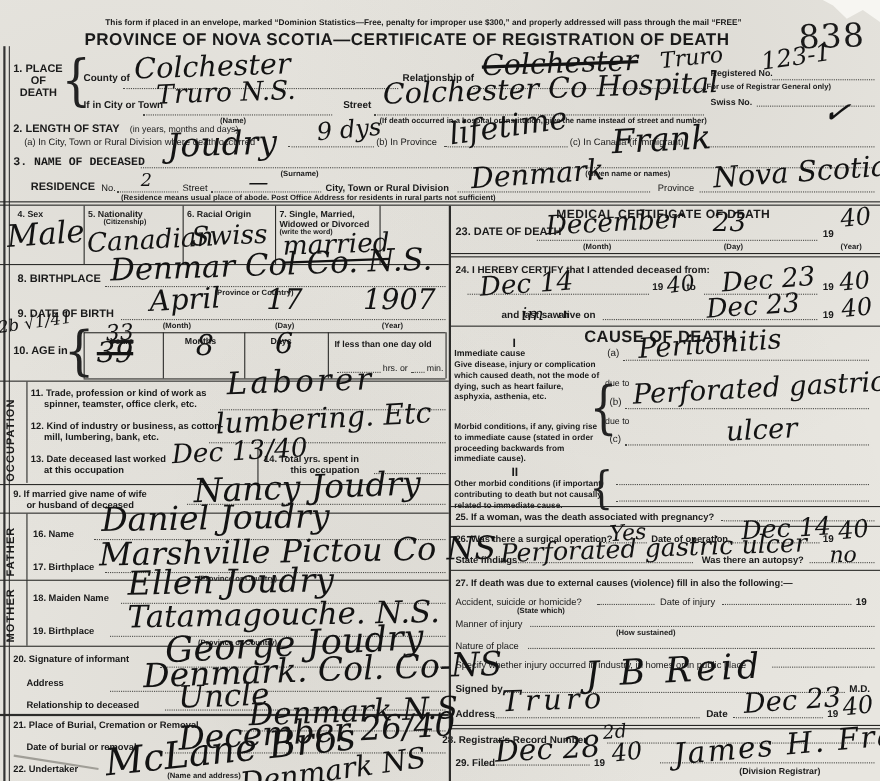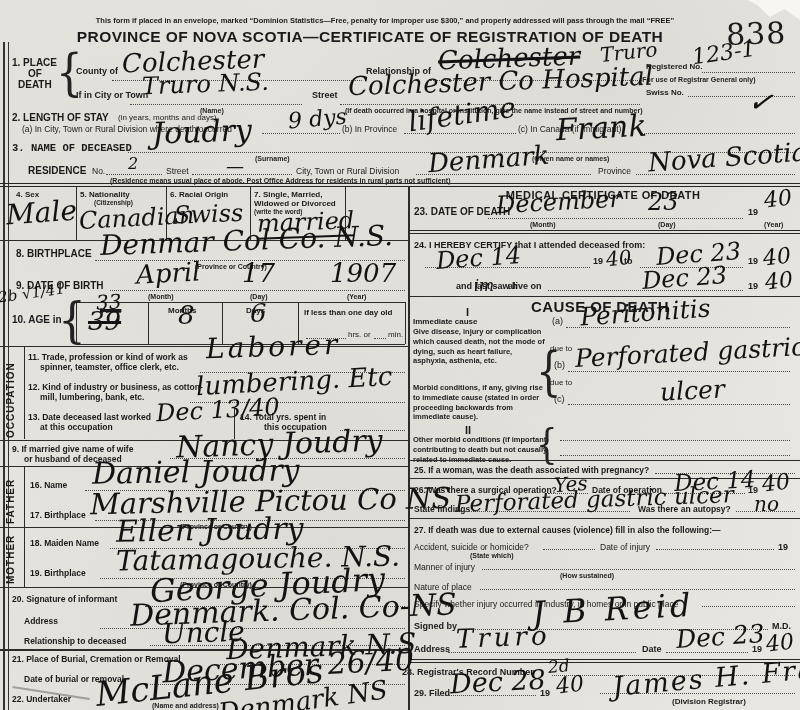--- a/index.html
+++ b/index.html
@@ -95,21 +95,21 @@
 <span class="abs hw" style="left:556px;top:110px;font-size:30px;transform:rotate(-3deg);">Frank</span>
 <span class="abs tiny" style="left:532px;top:155px;">(Given name or names)</span>
 
 <span class="abs lbl" style="left:28px;top:165px;">RESIDENCE</span>
 <span class="abs lb85" style="left:92px;top:166px;font-weight:normal;">No.</span>
 <span class="abs hw" style="left:128px;top:154px;font-size:16px;">2</span>
 <div class="dl" style="left:106px;top:174px;width:56px;"></div>
 <span class="abs lb85" style="left:166px;top:166px;font-weight:normal;">Street</span>
 <span class="abs hw" style="left:226px;top:156px;font-size:18px;">—</span>
 <div class="dl" style="left:192px;top:174px;width:100px;"></div>
-<span class="abs lb85" style="left:296px;top:166px;font-weight:normal;">City, Town or Rural Division</span>
+<span class="abs lb85" style="left:296px;top:166px;font-weight:bold;">City, Town or Rural Division</span>
 <span class="abs hw" style="left:428px;top:144px;font-size:26px;transform:rotate(-4deg);">Denmark</span>
 <div class="dl" style="left:416px;top:174px;width:175px;"></div>
 <span class="abs lb85" style="left:598px;top:166px;font-weight:normal;">Province</span>
 <span class="abs hw" style="left:648px;top:142px;font-size:26px;transform:rotate(-4deg);">Nova Scotia</span>
 <div class="dl" style="left:636px;top:174px;width:159px;"></div>
 <span class="abs tiny" style="left:110px;top:177px;">(Residence means usual place of abode.  Post Office Address for residents in rural parts not sufficient)</span>
 <div class="dbl" style="left:0;top:183px;width:800px;"></div>
 
 <div class="vl" style="left:76px;top:187px;height:53px;"></div>
 <div class="vl" style="left:166px;top:187px;height:53px;"></div>

